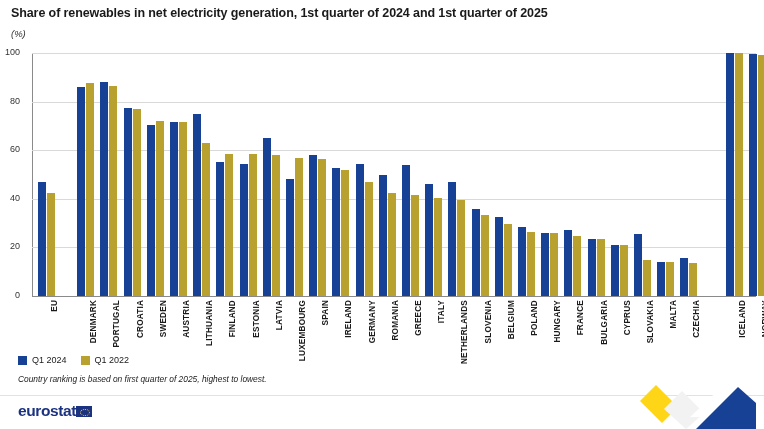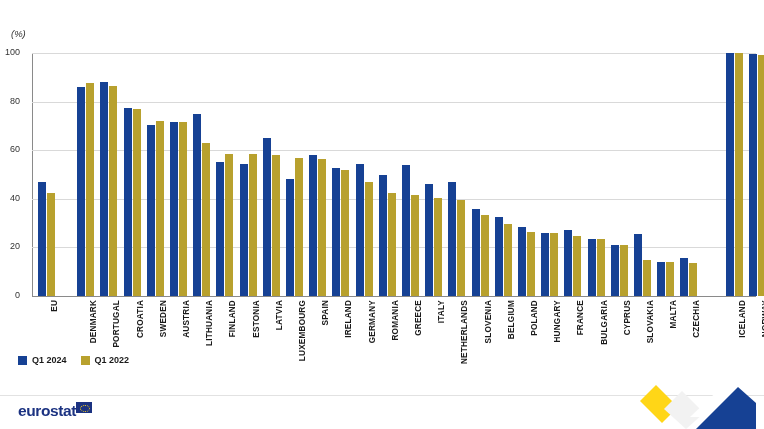--- a/index.html
+++ b/index.html
@@ -109,21 +109,20 @@
     display: flex;
     align-items: center;
     gap: 14px;
   }
   .legend-item {
     display: flex;
     align-items: center;
     gap: 5px;
     font-size: 9px;
     color: #1a1a1a;
-    font-weight: bold;
   }
   .legend-swatch {
     width: 9px;
     height: 9px;
     display: inline-block;
   }
   .note {
     position: absolute;
     left: 18px;
     top: 374px;
@@ -138,21 +137,21 @@
     top: 395px;
     width: 764px;
     height: 1px;
     background: #e2e2e2;
   }
   .brand {
     position: absolute;
     left: 18px;
     top: 402px;
     display: flex;
-    align-items: flex-start;
+    align-items: center;
   }
   .brand-text {
     font-size: 15.5px;
     font-weight: bold;
     color: #1b3281;
     letter-spacing: -0.4px;
   }
   .brand-flag {
     width: 16px;
     height: 11px;
@@ -176,20 +175,21 @@
     bottom: 0;
     width: 130px;
     height: 72px;
   }
 </style>
 </head>
 <body>
 
 <div id="page">
 
+  <div class="title">Share of renewables in net electricity generation, 1st quarter of 2024 and 1st quarter of 2025</div>
   <div class="unit">(%)</div>
 
   <div id="plot">
     <div class="axis-left"></div>
     <div id="gridlines">
         <div class="gridline zero" style="top: 243px;"></div>
         <div class="ytick" style="top: 243px;">0</div>
         <div class="gridline" style="top: 194.4px;"></div>
         <div class="ytick" style="top: 194.4px;">20</div>
         <div class="gridline" style="top: 145.8px;"></div>
@@ -359,20 +359,21 @@
     <div class="legend-item">
       <span class="legend-swatch" style="background:#164194"></span>
       <span>Q1 2024</span>
     </div>
     <div class="legend-item">
       <span class="legend-swatch" style="background:#b8a12e"></span>
       <span>Q1 2022</span>
     </div>
   </div>
 
+  <div class="note">Country ranking is based on first quarter of 2025, highest to lowest.</div>
 
   <div class="footer-sep"></div>
 
   <div class="brand">
     <span class="brand-text">eurostat</span>
     <span class="brand-flag"></span>
   </div>
 
   <svg class="ribbon" viewBox="0 0 130 72">
     <path d="M6 44 L22 28 L44 50 L28 66 Z" fill="#ffd617"></path>

